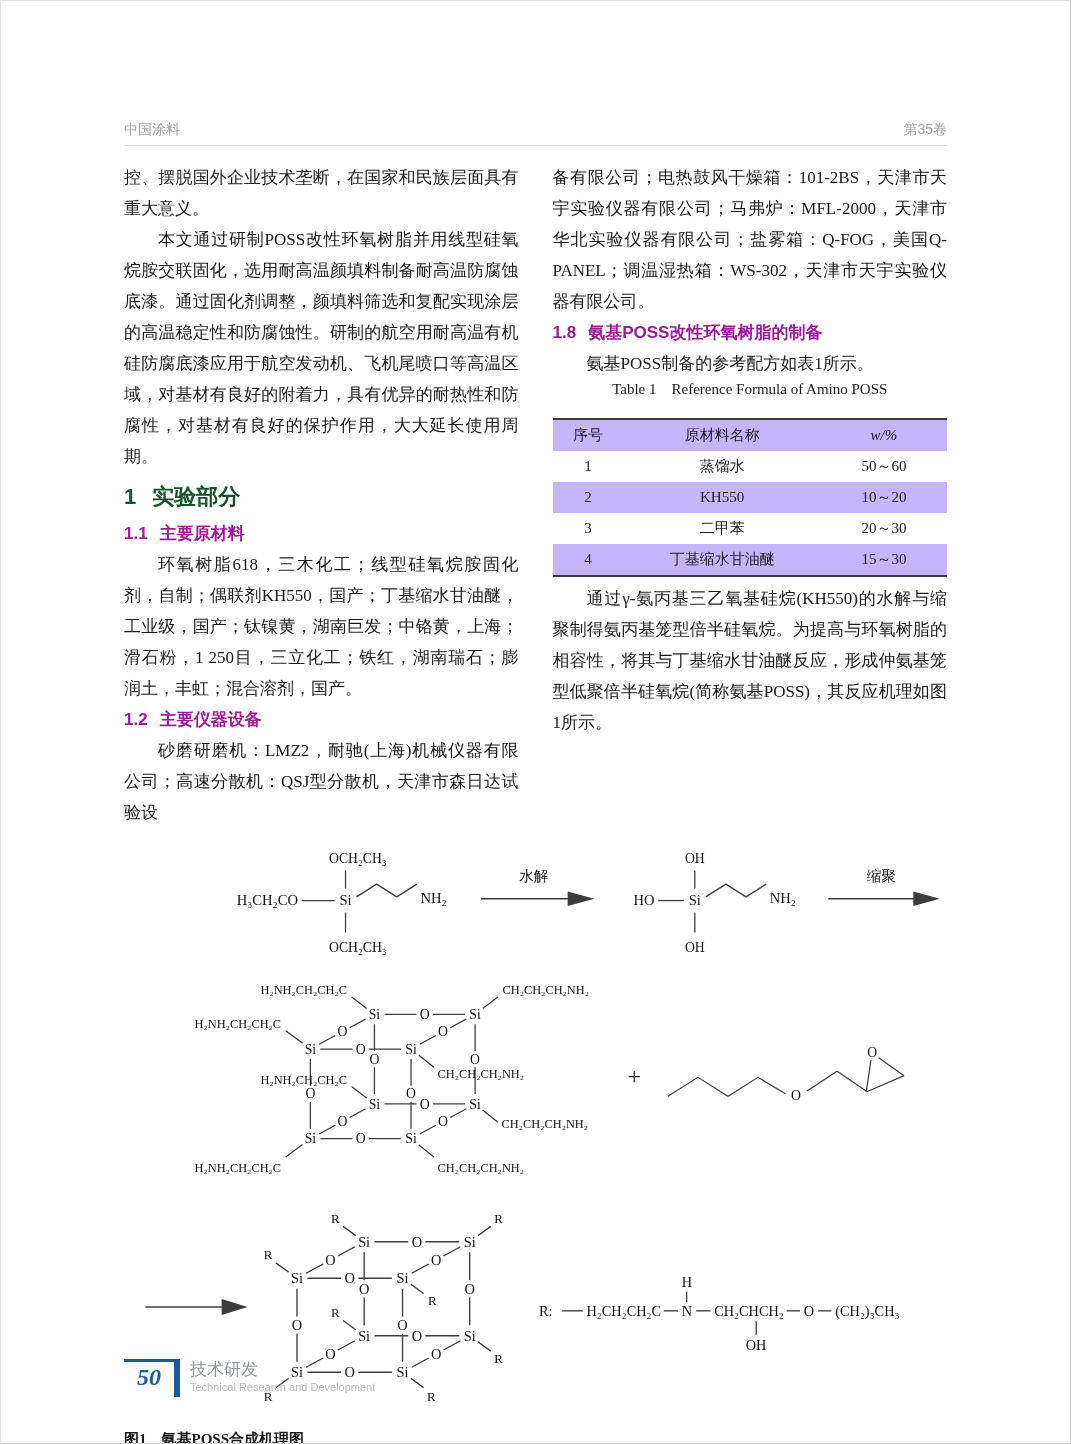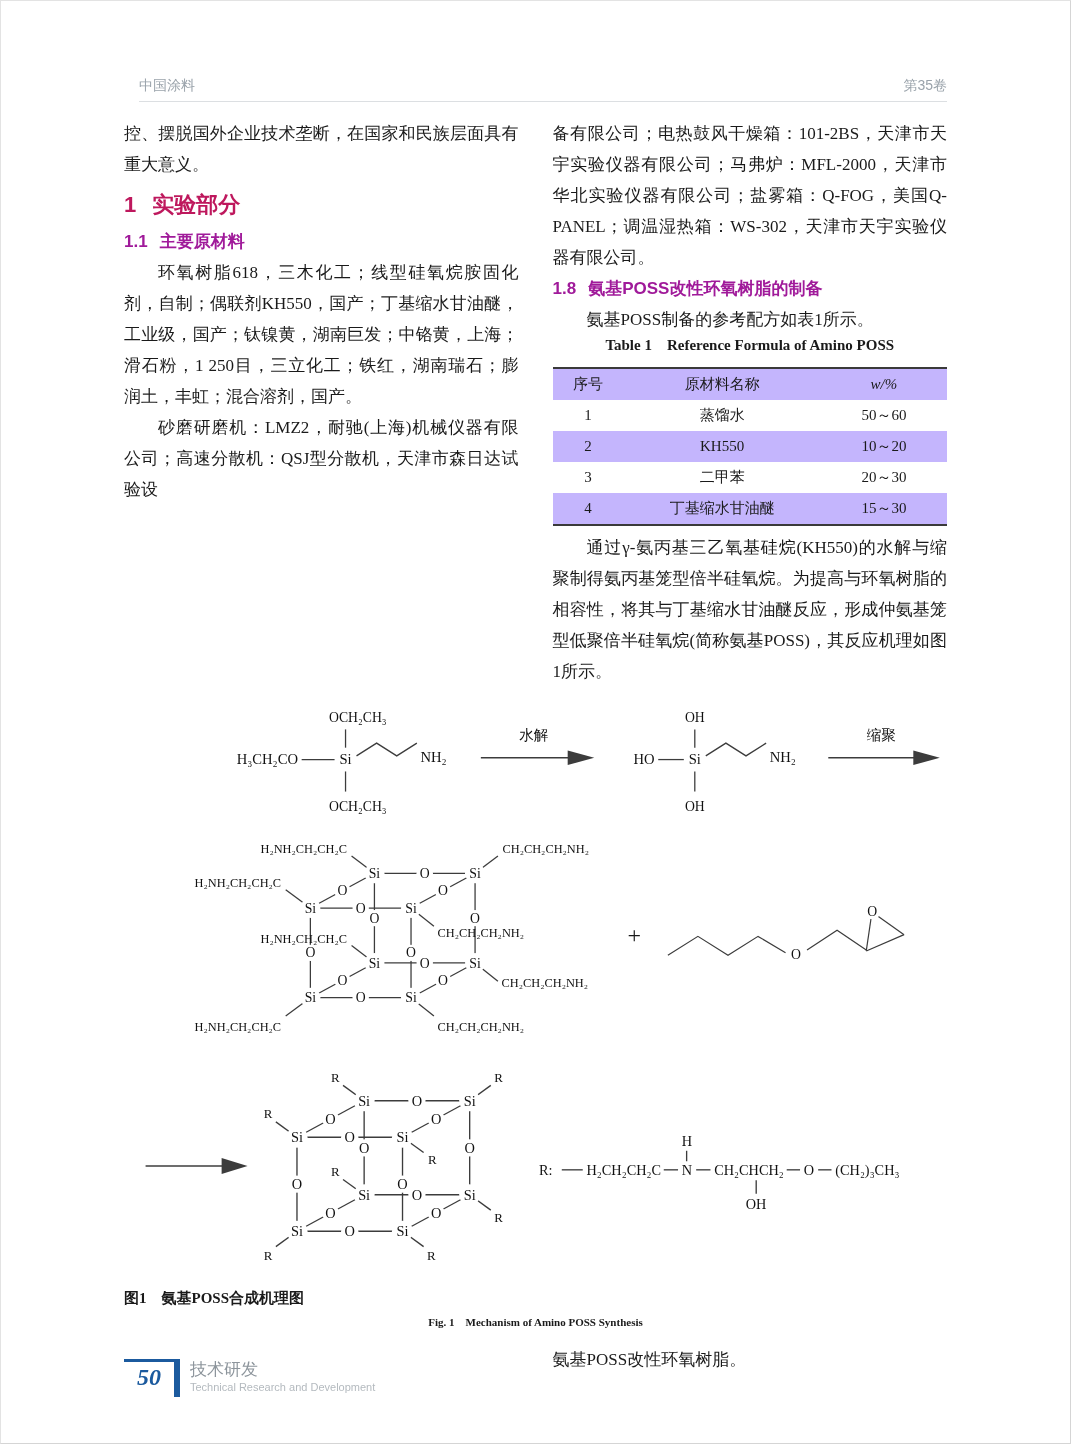--- a/index.html
+++ b/index.html
@@ -4,36 +4,36 @@
 <style>
   html,body{margin:0;padding:0;background:#ffffff;}
   .page{
     position:relative;width:1071px;height:1444px;box-sizing:border-box;
     background:#ffffff;border:1px solid #e3e3e3;border-right-color:#d5d5d5;border-bottom-color:#d5d5d5;
     font-family:"Liberation Serif","DejaVu Serif",serif;color:#1a1a1a;overflow:hidden;
   }
   .content{padding:0 123px;}
   
   .runhead{display:flex;justify-content:space-between;align-items:center;
-    padding-top:76px;border-bottom:1px solid #dcdfe2;padding-bottom:6px;
-    font-family:"Liberation Sans","DejaVu Sans",sans-serif;font-size:14px;color:#9aa3ab;margin-left:15px;}
+    padding-top:120px;border-bottom:1px solid #dcdfe2;padding-bottom:6px;
+    font-family:"Liberation Sans","DejaVu Sans",sans-serif;font-size:14px;color:#9aa3ab;}
   
   .cols{display:flex;gap:34px;margin-top:16px;justify-content:flex-end;}
   .col{width:398px;font-size:17px;line-height:31px;text-align:justify;}
   .col p{margin:0;}
   p.ind{text-indent:2em;}
-  .h1{font-family:"Liberation Sans","DejaVu Sans",sans-serif;color:#be185d;font-weight:bold;
+  .h1{font-family:"Liberation Sans","DejaVu Sans",sans-serif;color:#14532d;font-weight:bold;
       font-size:22px;line-height:30px;margin:10px 0 6px 0;}
   .h1 .num{margin-right:16px;}
   .h2{font-family:"Liberation Sans","DejaVu Sans",sans-serif;color:#a01a9a;font-weight:bold;
       font-size:17px;line-height:31px;}
   .h2 .num{margin-right:12px;}
   
   .tbl-title{font-weight:bold;text-align:center;font-size:15px;line-height:21px;margin-top:8px;}
-  .tbl-title-en{font-weight:bold;text-align:center;font-size:15px;line-height:21px;margin-bottom:11px;}
+  .tbl-title-en{font-weight:normal;text-align:center;font-size:15px;line-height:21px;margin-bottom:18px;}
   table.t1{width:100%;border-collapse:collapse;font-size:15px;
     border-top:2px solid #3a3a3a;border-bottom:2px solid #3a3a3a;margin-bottom:6px;}
   table.t1 td,table.t1 th{text-align:center;height:29px;font-weight:normal;padding:0 4px;}
   tr.pink{background:#c4b5fd;}
   .ital{font-style:italic;}
   
   .figure{margin-top:4px;}
   .fig-row1{margin:2px 0 0 30px;}
   .fig-row2{display:flex;align-items:center;margin-left:40px;}
   .fig-plus{font-size:24px;margin:0 14px 0 6px;font-family:"Liberation Serif",serif;}
@@ -62,27 +62,31 @@
   <div class="content">
 
     <div class="runhead">
       <span>中国涂料</span>
       <span>第35卷</span>
     </div>
 
     <div class="cols">
       <div class="col">
         <p>控、摆脱国外企业技术垄断，在国家和民族层面具有重大意义。</p>
+        <p class="ind">本文通过研制POSS改性环氧树脂并用线型硅氧烷胺交联固化，选用耐高温颜填料制备耐高温防腐蚀底漆。通过固化剂调整，颜填料筛选和复配实现涂层的高温稳定性和防腐蚀性。研制的航空用耐高温有机硅防腐底漆应用于航空发动机、飞机尾喷口等高温区域，对基材有良好的附着力，具有优异的耐热性和防腐性，对基材有良好的保护作用，大大延长使用周期。</p>
         <div class="h1">
           <span class="num">1</span><span>实验部分</span>
         </div>
         <div class="h2">
           <span class="num">1.1</span><span>主要原材料</span>
         </div>
         <p class="ind">环氧树脂618，三木化工；线型硅氧烷胺固化剂，自制；偶联剂KH550，国产；丁基缩水甘油醚，工业级，国产；钛镍黄，湖南巨发；中铬黄，上海；滑石粉，1 250目，三立化工；铁红，湖南瑞石；膨润土，丰虹；混合溶剂，国产。</p>
+        <div class="h2">
+          <span class="num">1.2</span><span>主要仪器设备</span>
+        </div>
         <p class="ind">砂磨研磨机：LMZ2，耐驰(上海)机械仪器有限公司；高速分散机：QSJ型分散机，天津市森日达试验设</p>
       </div>
 
       <div class="col">
         <p>备有限公司；电热鼓风干燥箱：101-2BS，天津市天宇实验仪器有限公司；马弗炉：MFL-2000，天津市华北实验仪器有限公司；盐雾箱：Q-FOG，美国Q-PANEL；调温湿热箱：WS-302，天津市天宇实验仪器有限公司。</p>
         <div class="h2">
           <span class="num">1.8</span><span>氨基POSS改性环氧树脂的制备</span>
         </div>
         <p class="ind">氨基POSS制备的参考配方如表1所示。</p>
 

